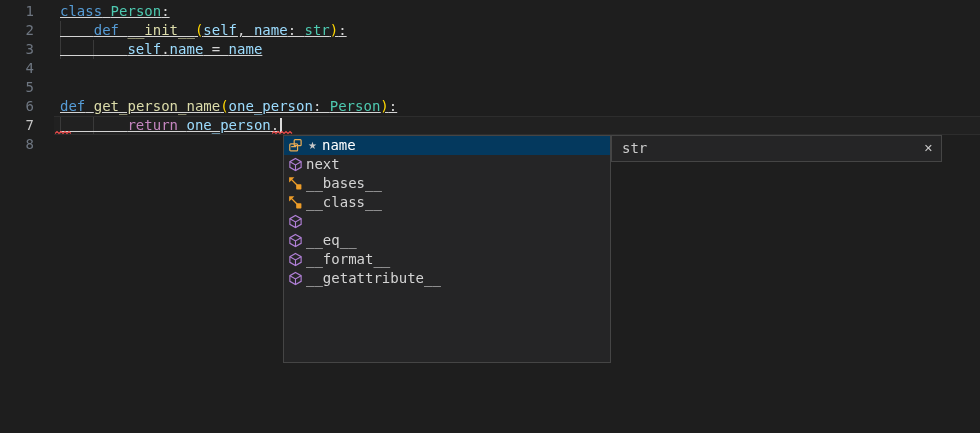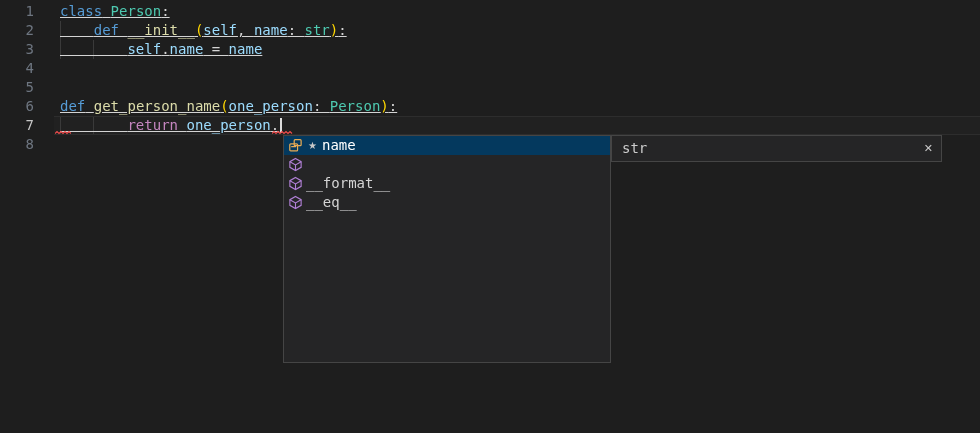--- a/index.html
+++ b/index.html
@@ -92,29 +92,47 @@
 
   <div class="suggest" id="suggest">
       <div class="sg-row selected"><span class="sg-icon"><svg viewBox="0 0 16 16" fill="none" stroke="#e8ab53" stroke-width="1.3">
        <rect x="6.6" y="1.8" width="7.4" height="6.4" rx="1"></rect>
        <rect x="1.9" y="6.3" width="8.3" height="7.5" rx="1"></rect>
        <path d="M3.4 9.2h5.2"></path>
           </svg></span><span class="sg-star">★</span><span class="sg-label">name</span></div>
       <div class="sg-row"><span class="sg-icon"><svg viewBox="0 0 16 16" fill="none" stroke="#b180d7" stroke-width="1.2">
        <path d="M8 1.6 14 5v6L8 14.4 2 11V5z"></path>
        <path d="M2 5l6 3.4L14 5M8 8.4v6"></path>
+          </svg></span><span class="sg-label">next</span></div>
+      <div class="sg-row"><span class="sg-icon"><svg viewBox="0 0 16 16">
+       <path d="M1.2 6.8V1.2h5.6z" fill="#ee9d28"></path>
+       <path d="M3.6 3.6l6 6" stroke="#ee9d28" stroke-width="1.5" fill="none"></path>
+       <rect x="8.7" y="8.7" width="5.6" height="5.6" rx="0.8" fill="#ee9d28"></rect>
+          </svg></span><span class="sg-label">__bases__</span></div>
+      <div class="sg-row"><span class="sg-icon"><svg viewBox="0 0 16 16">
+       <path d="M1.2 6.8V1.2h5.6z" fill="#ee9d28"></path>
+       <path d="M3.6 3.6l6 6" stroke="#ee9d28" stroke-width="1.5" fill="none"></path>
+       <rect x="8.7" y="8.7" width="5.6" height="5.6" rx="0.8" fill="#ee9d28"></rect>
+          </svg></span><span class="sg-label">__class__</span></div>
+      <div class="sg-row"><span class="sg-icon"><svg viewBox="0 0 16 16" fill="none" stroke="#b180d7" stroke-width="1.2">
+       <path d="M8 1.6 14 5v6L8 14.4 2 11V5z"></path>
+       <path d="M2 5l6 3.4L14 5M8 8.4v6"></path>
           </svg></span></div>
+      <div class="sg-row"><span class="sg-icon"><svg viewBox="0 0 16 16" fill="none" stroke="#b180d7" stroke-width="1.2">
+       <path d="M8 1.6 14 5v6L8 14.4 2 11V5z"></path>
+       <path d="M2 5l6 3.4L14 5M8 8.4v6"></path>
+          </svg></span><span class="sg-label">__eq__</span></div>
       <div class="sg-row"><span class="sg-icon"><svg viewBox="0 0 16 16" fill="none" stroke="#b180d7" stroke-width="1.2">
        <path d="M8 1.6 14 5v6L8 14.4 2 11V5z"></path>
        <path d="M2 5l6 3.4L14 5M8 8.4v6"></path>
           </svg></span><span class="sg-label">__format__</span></div>
       <div class="sg-row"><span class="sg-icon"><svg viewBox="0 0 16 16" fill="none" stroke="#b180d7" stroke-width="1.2">
        <path d="M8 1.6 14 5v6L8 14.4 2 11V5z"></path>
        <path d="M2 5l6 3.4L14 5M8 8.4v6"></path>
-          </svg></span><span class="sg-label">__eq__</span></div>
+          </svg></span><span class="sg-label">__getattribute__</span></div>
     </div>
 
   <div class="docs">
     <span class="docs-type">str</span>
     <span class="docs-close">✕</span>
   </div>
 
 </div>
 
 </body></html>

